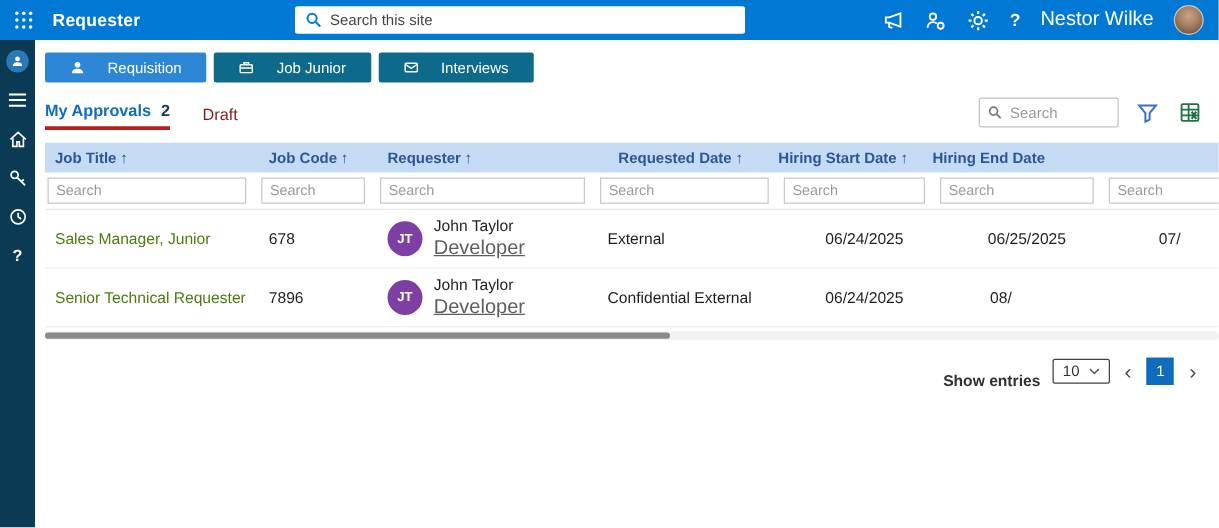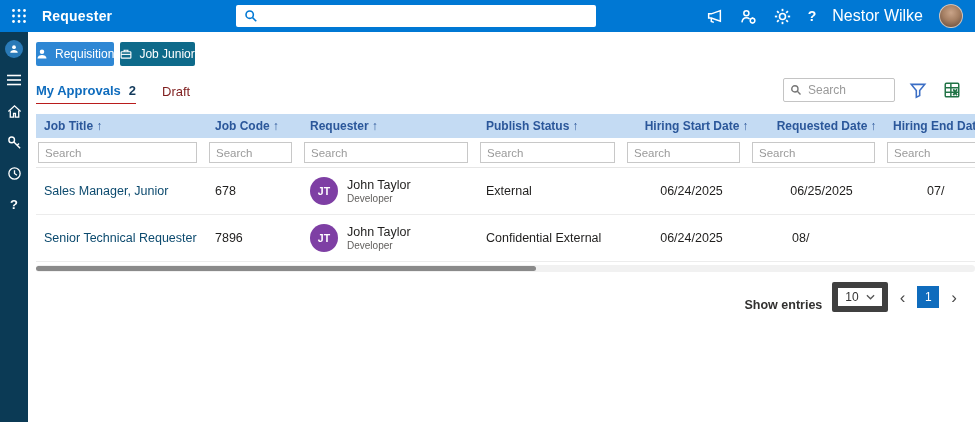--- a/index.html
+++ b/index.html
@@ -24,29 +24,29 @@
   
   .main { display:flex; height:390px; }
   .rail { width:28px; background:#0B3A55; display:flex; flex-direction:column; align-items:center; padding-top:8px; gap:13px; color:#fff; }
   .rico { width:18px; height:18px; display:flex; align-items:center; justify-content:center; cursor:pointer; }
   .rail-profile { width:18px; height:18px; border-radius:50%; background:#2A7AB8; display:flex; align-items:center; justify-content:center; }
 
   .content { flex:1; padding:8px 0 0 8px; position:relative; overflow:hidden; }
 
   
   .actions { display:flex; gap:6px; margin:2px 0 12px; }
-  .btn { height:24px; display:inline-flex; align-items:center; gap:7px; padding:0 0; border:none; border-radius:2px;
+  .btn { height:24px; display:inline-flex; align-items:center; gap:18px; padding:0 20px; border:none; border-radius:2px;
          color:#fff; font-size:12px; font-family:inherit; cursor:pointer; }
   .btn.primary { background:#2E87D4; }
   .btn.dark { background:#0E6A8A; }
 
   
   .tabs-row { display:flex; align-items:flex-end; }
   .tab { font-size:13px; margin-right:26px; padding-bottom:5px; cursor:pointer; display:flex; gap:8px; align-items:center; }
-  .tab.active { color:#0F6CBD; font-weight:700; border-bottom:1px solid #b91c1c; }
+  .tab.active { color:#0F6CBD; font-weight:700; border-bottom:3px solid #b91c1c; }
   .tab .count { color:#12395B; font-weight:700; }
   .tab.inactive { color:#7f1d1d; }
   .right-tools { margin-left:auto; display:flex; align-items:center; gap:12px; padding-right:12px; padding-bottom:2px; }
   .mini-search { width:112px; height:24px; border:1px solid #c4c4c4; border-radius:2px; display:flex; align-items:center; gap:6px; padding:0 6px; color:#8a8886; background:#fff; }
   .mini-search input { flex:1; width:60px; border:none; outline:none; font-size:12px; color:#333; font-family:inherit; }
   .mini-search input::placeholder { color:#9a9a9a; }
   .tool-ico { width:22px; height:22px; display:flex; align-items:center; justify-content:center; cursor:pointer; }
 
   
   .table { margin-top:10px; width:939px; overflow:hidden; }
@@ -56,35 +56,35 @@
   .th .arrow { font-weight:400; margin-left:3px; }
   .filters { height:30px; align-items:center; border-bottom:1px solid #e6e6e6; }
   .fcell { padding-left:2px; padding-right:10px; }
   .fcell input { width:100%; height:21px; border:1px solid #c8c8c8; font-size:11.5px; padding:0 6px; color:#333; font-family:inherit; outline:none; }
   .fcell input::placeholder { color:#9a9a9a; }
   .row { height:47px; align-items:center; border-bottom:1px solid #ececec; font-size:12.5px; color:#201f1e; background:#fff; }
   .cell { padding-left:8px; white-space:nowrap; overflow:hidden; }
   .w1{width:171px;} .w2{width:95px;} .w3{width:176px;} .w4{width:147px;}
   .w5{width:125px;text-align:center;} .w6{width:135px;text-align:center;} .w7{width:140px;}
   .cell.w7 { padding-left:42px; text-align:left; }
-  .link { color:#0c4a6e; cursor:pointer; text-decoration:none; }
+  .link { color:#4d7c0f; cursor:pointer; text-decoration:none; }
   .requester { display:flex; align-items:center; gap:9px; }
   .avatar-jt { width:28px; height:28px; border-radius:50%; background:#7E3FA4; color:#fff; font-size:10.5px; font-weight:700;
                display:flex; align-items:center; justify-content:center; flex:0 0 auto; }
   .req-name { font-size:12.5px; color:#201f1e; line-height:1.2; }
-  .req-role { font-size:10px; color:#605e5c; line-height:1.2; }
+  .req-role { font-size:16px; color:#605e5c; line-height:1.2;text-decoration:underline; }
 
   
   .hscroll { width:939px; height:7px; margin-top:3px; background:#f1f1f1; border-radius:4px; position:relative; }
   .hthumb { position:absolute; left:0; top:1px; width:500px; height:5px; background:#8a8a8a; border-radius:3px; cursor:grab; }
 
   
   .pager { display:flex; align-items:center; justify-content:flex-end; gap:10px; margin-top:10px; padding-right:16px; font-size:12.5px; color:#323130; }
   .show-entries { font-weight:700;margin-top:16px; }
-  .page-size { display:flex; align-items:center; gap:7px; border:6px solid #404040; border-radius:2px; padding:2px 7px; font-size:12px; background:#fff; cursor:pointer; color:#333; }
+  .page-size { display:flex; align-items:center; gap:7px; border:1px solid #404040; border-radius:2px; padding:2px 7px; font-size:12px; background:#fff; cursor:pointer; color:#333; }
   .chev { font-size:17px; color:#4a4a4a; cursor:pointer; padding:0 2px; line-height:1; }
   .page-current { width:22px; height:22px; background:#0F6CBD; color:#fff; display:flex; align-items:center; justify-content:center; font-size:12px; cursor:pointer; }
 
   svg { display:block; }
 </style>
 </head>
 <body>
 
 <header class="topbar">
   <div class="waffle">
@@ -102,20 +102,21 @@
   </div>
   <span class="brand">Requester</span>
 
   <div class="top-search">
     <span>
       <svg width="14" height="14" viewBox="0 0 16 16" fill="none" stroke="#0078D4" stroke-width="1.8">
         <circle cx="6.5" cy="6.5" r="4.2"></circle>
           <line x1="9.8" y1="9.8" x2="14" y2="14"></line>
       </svg>
     </span>
+    <input type="text" placeholder="Search this site" style="">
   </div>
 
   <div class="top-right">
     <span class="tico">
       <svg width="17" height="17" viewBox="0 0 16 16" fill="none" stroke="#fff" stroke-width="1.4">
         <path d="M13.5 2.5 5 5.5H2.5v4H5l8.5 3z"></path>
           <path d="M5 9.7v3l2.4.8"></path>
       </svg>
     </span>
     <span class="tico">
@@ -201,20 +202,29 @@
       <button class="btn dark">
         <span>
           <svg width="12" height="12" viewBox="0 0 16 16" fill="none" stroke="#fff" stroke-width="1.5">
             <rect x="1.5" y="5" width="13" height="8.5" rx="1"></rect>
               <path d="M5.5 5V3h5v2"></path>
               <line x1="1.5" y1="8.5" x2="14.5" y2="8.5"></line>
           </svg>
         </span>
         <span>Job Junior</span>
       </button>
+      <button class="btn dark">
+        <span>
+          <svg width="12" height="12" viewBox="0 0 16 16" fill="none" stroke="#fff" stroke-width="1.5">
+            <rect x="1.5" y="3.5" width="13" height="9" rx="1"></rect>
+              <path d="M1.5 4.5 8 9l6.5-4.5"></path>
+          </svg>
+        </span>
+        <span>Interviews</span>
+      </button>
     </div>
 
     <div class="tabs-row">
       <div class="tab active">
         <span>My Approvals</span>
         <span class="count">2</span>
       </div>
       <div class="tab inactive">
         <span>Draft</span>
       </div>
@@ -243,23 +253,22 @@
           </svg>
         </span>
       </div>
     </div>
 
     <div class="table">
       <div class="thead">
         <div class="th w1"><span>Job Title</span><span class="arrow">↑</span></div>
         <div class="th w2"><span>Job Code</span><span class="arrow">↑</span></div>
         <div class="th w3"><span>Requester</span><span class="arrow">↑</span></div>
-        <div class="th w4"><span>Publish Status</span><span class="arrow">↑</span></div>
+        <div class="th w5"><span>Requested Date</span><span class="arrow">↑</span></div>
         <div class="th w6"><span>Hiring Start Date</span><span class="arrow">↑</span></div>
-        <div class="th w5"><span>Requested Date</span><span class="arrow">↑</span></div>
         <div class="th w7"><span>Hiring End Date</span></div>
       </div>
 
       <div class="filters">
         <div class="fcell w1"><input type="text" placeholder="Search" style=""></div>
         <div class="fcell w2"><input type="text" placeholder="Search" style=""></div>
         <div class="fcell w3"><input type="text" placeholder="Search" style=""></div>
         <div class="fcell w4"><input type="text" placeholder="Search" style=""></div>
         <div class="fcell w5"><input type="text" placeholder="Search" style=""></div>
         <div class="fcell w6"><input type="text" placeholder="Search" style=""></div>

